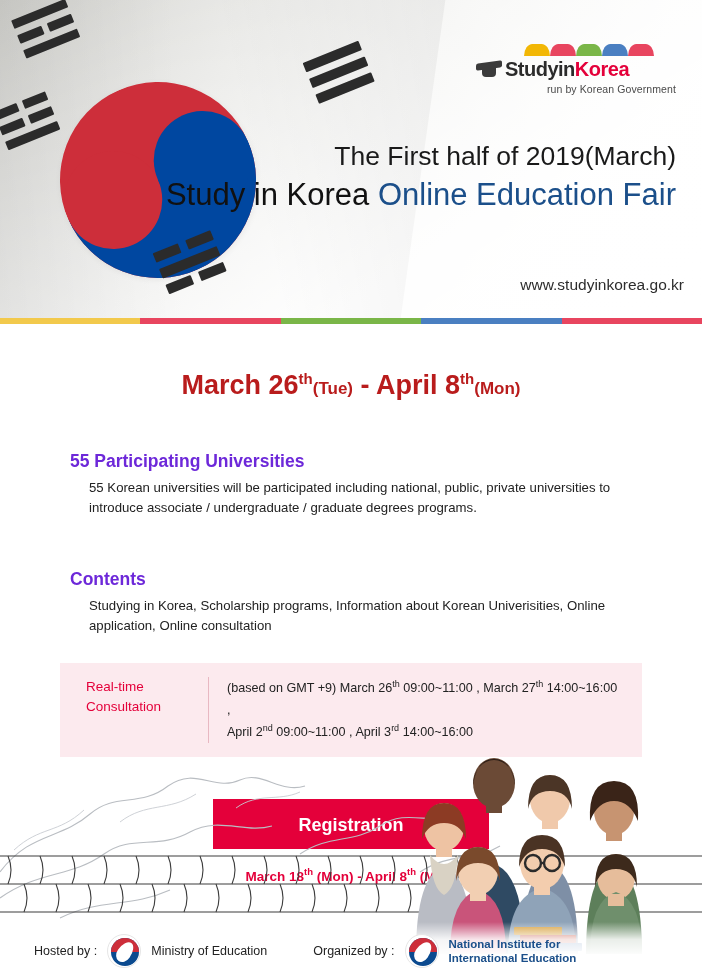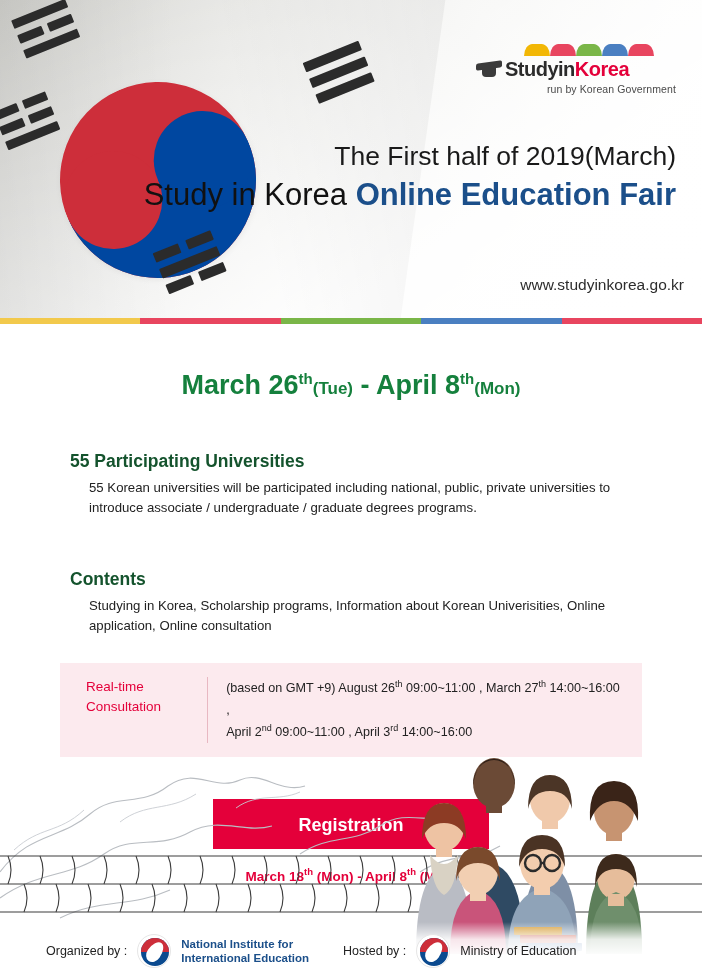--- a/index.html
+++ b/index.html
@@ -96,43 +96,43 @@
   .logo-text .korea { color: #e4003a; }
   .logo-sub { font-size: 10.5px; color: #4a4a4a; text-align: right; margin-top: 4px; letter-spacing: 0.1px;}
 
   .hero-title {
     position: absolute; right: 26px; top: 140px;
     text-align: right; width: 650px;
   }
   .hl1 { font-size: 26.5px; color: #1a1a1a; line-height: 1.25; font-weight: normal; }
   .hl2 { font-size: 31px; line-height: 1.3; margin-top: 2px; font-weight: normal;}
   .hl2 .dark { color: #111; }
-  .hl2 .blue { color: #1b4f8a; font-weight: bold; margin-top: 26px; }
+  .hl2 .blue { color: #1b4f8a; font-weight: normal; margin-top: 26px; }
   .hero-url {
     position: absolute; right: 18px; top: 276px;
     font-size: 15.5px; color: #2d2d2d;
   }
 
   
   .colorbar { display: flex; width: 702px; height: 6px; }
   .colorbar div { height: 6px; }
 
   
   .content { position: relative; width: 702px; padding: 0; }
 
   .dates {
     text-align: center; margin-top: 46px;
-    color: #15803d; font-size: 27px; font-weight: bold;
+    color: #b91c1c; font-size: 27px; font-weight: bold;
   }
   .dates sup { font-size: 15px; }
   .dates .small { font-size: 17px; font-weight: bold; }
 
   .section { margin: 0 70px; }
   .sec-head {
-    color: #14532d; font-size: 17.5px; font-weight: bold;
+    color: #6d28d9; font-size: 17.5px; font-weight: bold;
     margin-top: 50px; margin-bottom: 6px;
   }
   .sec-body {
     color: #222; font-size: 13.2px; line-height: 1.55; margin-left: 19px;
   }
 
   .realtime {
     margin: 26px 60px 0 60px;
     background: #fceaee;
     display: flex;
@@ -311,21 +311,21 @@
   </div>
 
   <div class="realtime">
     <div class="label">
       <div>Real-time</div>
       <div>Consultation</div>
     </div>
     <div class="divider"></div>
     <div class="text">
       <div>
-        <span>(based on GMT +9)  August 26</span><sup>th</sup><span> 09:00~11:00 , March 27</span><sup>th</sup><span> 14:00~16:00 ,</span>
+        <span>(based on GMT +9)  March 26</span><sup>th</sup><span> 09:00~11:00 , March 27</span><sup>th</sup><span> 14:00~16:00 ,</span>
       </div>
       <div>
         <span>April 2</span><sup>nd</sup><span> 09:00~11:00 , April 3</span><sup>rd</sup><span> 14:00~16:00</span>
       </div>
     </div>
   </div>
 
   <div class="reg-wrap">
     <button class="reg-btn">Registration</button>
   </div>
@@ -421,35 +421,35 @@
       <path d="M188,215 q0,-54 26,-62 q26,8 26,62z" fill="#6f8f6c"></path>
       <rect x="206" y="155" width="16" height="12" fill="#e6bd9b"></rect>
 
       <rect x="118" y="196" width="56" height="8" rx="1" fill="#c75b4a"></rect>
       <rect x="124" y="204" width="56" height="8" rx="1" fill="#3f6ea8"></rect>
       <rect x="112" y="188" width="48" height="8" rx="1" fill="#d7a13f"></rect>
     </g>
   </svg>
 
   <div class="footer">
+    <div class="grp f-host">
+      <span class="footer-label">Hosted by :</span>
+      <span class="emblem">
+        <span class="eR"></span>
+          <span class="eRed"></span>
+          <span class="eW1"></span>
+      </span>
+      <span class="footer-label">Ministry of Education</span>
+    </div>
     <div class="grp f-org">
       <span class="footer-label">Organized by :</span>
       <span class="emblem">
         <span class="eR"></span>
           <span class="eRed"></span>
           <span class="eW1"></span>
       </span>
       <span class="org-name">
         <span>National Institute for</span><br>
         <span>International Education</span>
       </span>
     </div>
-    <div class="grp f-host">
-      <span class="footer-label">Hosted by :</span>
-      <span class="emblem">
-        <span class="eR"></span>
-          <span class="eRed"></span>
-          <span class="eW1"></span>
-      </span>
-      <span class="footer-label">Ministry of Education</span>
-    </div>
   </div>
 </div>
 
 </body></html>

